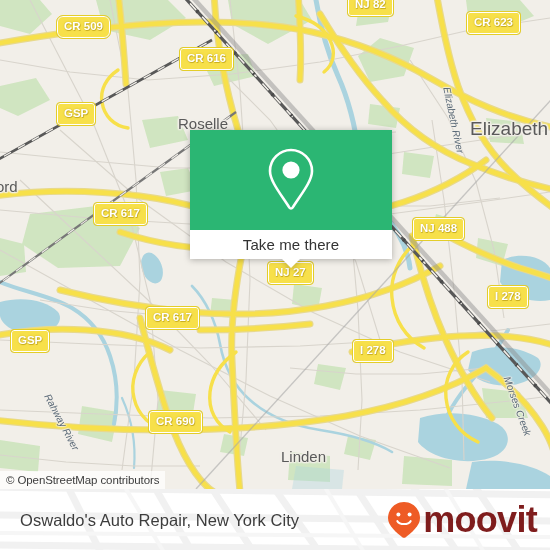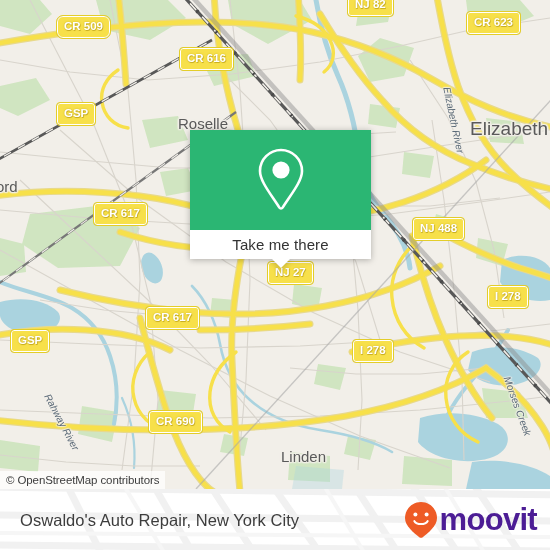--- a/index.html
+++ b/index.html
@@ -94,21 +94,21 @@
     text-shadow: 0 0 2px rgba(170,140,0,0.55), 0.6px 0.6px 0 rgba(160,130,0,0.45);
     box-shadow: 0 0 0 0.5px rgba(190,165,30,0.5);
     pointer-events: none;
   }
 
   
   #popup {
     position: absolute;
     left: 190px;
     top: 130px;
-    width: 181px;
+    width: 202px;
     filter: drop-shadow(0 1px 3px rgba(0,0,0,0.28));
   }
   #popup-head {
     height: 100px;
     background: #2bb673;
     display: flex;
     align-items: center;
     justify-content: center;
   }
   #popup-foot {
@@ -164,23 +164,23 @@
   #brand {
     position: absolute;
     right: 13px;
     top: 50%;
     transform: translateY(-50%);
     display: flex;
     align-items: center;
     gap: 2px;
   }
   #brand-wordmark {
-    font-size: 31px;
+    font-size: 36px;
     font-weight: 700;
-    color: #4c1d95;
+    color: #7f1d1d;
     letter-spacing: -0.7px;
     line-height: 1;
   }
 </style>
 </head>
 <body>
 
 <div id="app">
 
   <div id="map">

